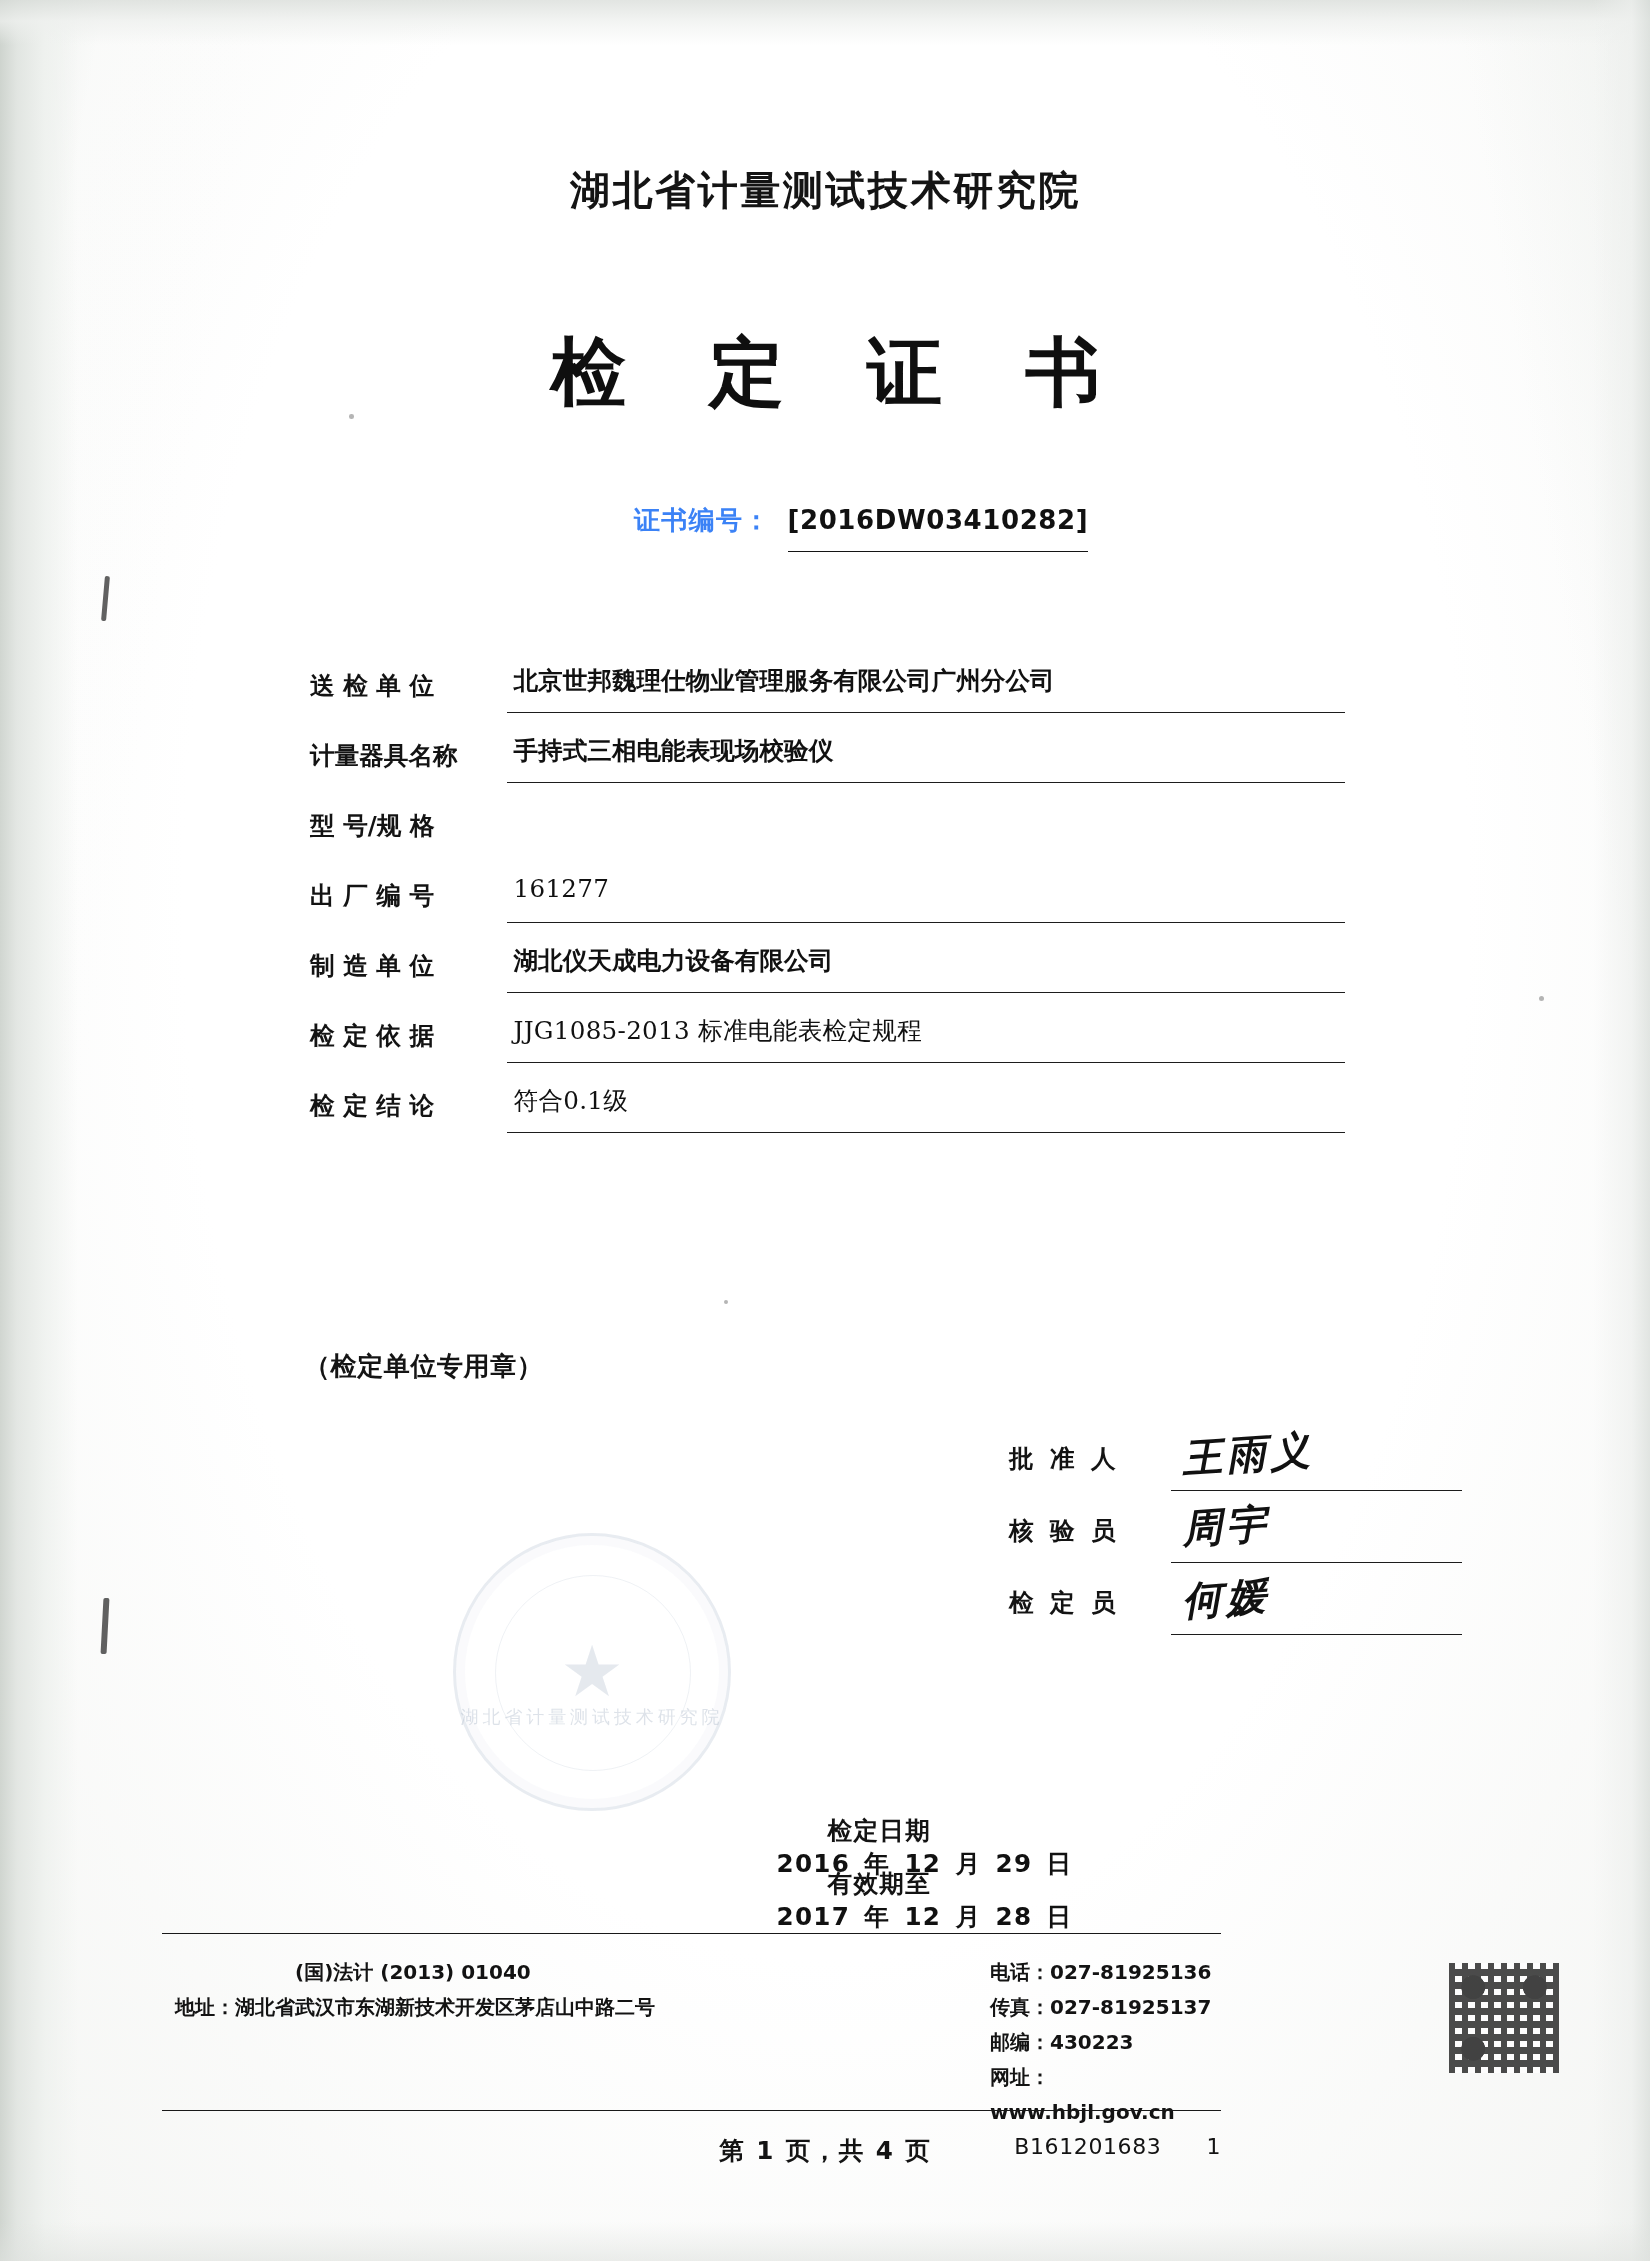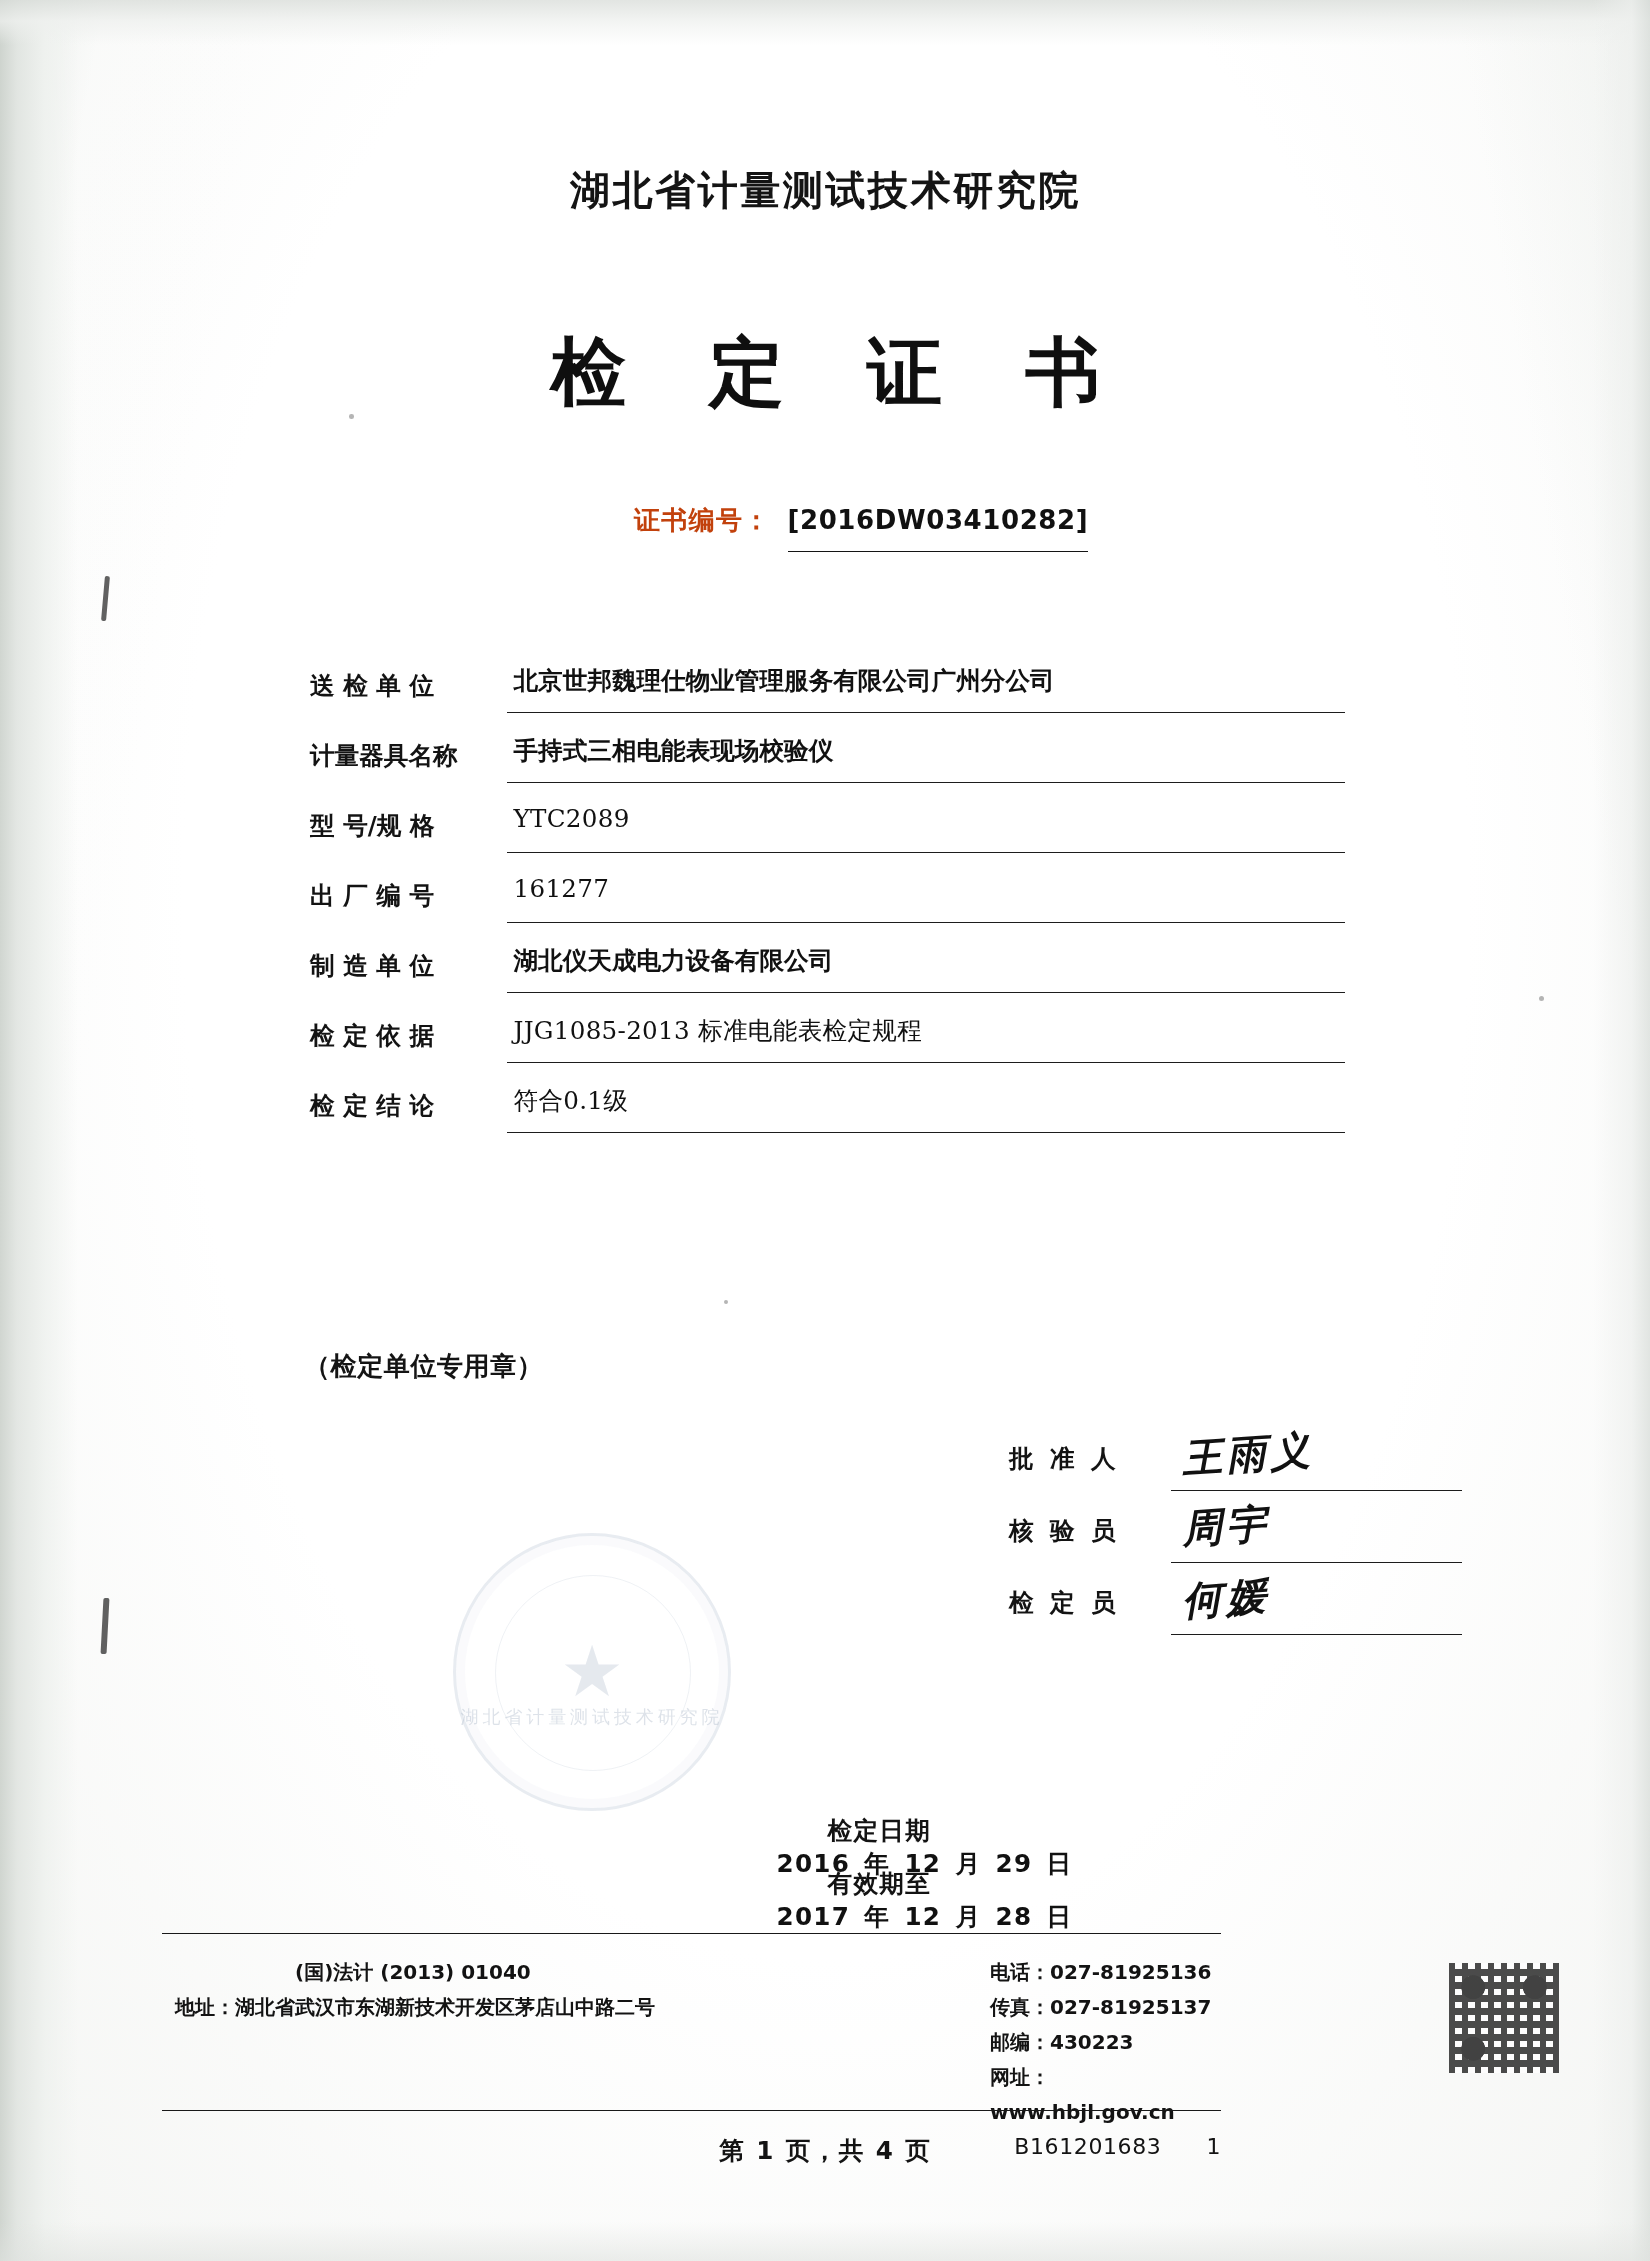--- a/index.html
+++ b/index.html
@@ -103,21 +103,21 @@
     top: 503px;
     left: 634px;
     display: flex;
     align-items: baseline;
     gap: 17px;
     font-size: 26px;
   }
   .cert-no-label {
     font-weight: 700;
     letter-spacing: 1.3px;
-    color: #c2410c;
+    color: #3b82f6;
   }
   .cert-no-value {
     font-family: "DejaVu Sans", "Liberation Sans", sans-serif;
     font-weight: 700;
     font-size: 26px;
     letter-spacing: 0.6px;
     border-bottom: 1.9px solid #141414;
     padding-bottom: 16px;
     color: #111;
   }
@@ -416,21 +416,20 @@
       <div class="field-value">北京世邦魏理仕物业管理服务有限公司广州分公司</div>
     </div>
 
     <div class="field-row">
       <div class="field-label">计量器具名称</div>
       <div class="field-value">手持式三相电能表现场校验仪</div>
     </div>
 
     <div class="field-row">
       <div class="field-label">型 号/规 格</div>
-      <div class="field-value serifish">YTC2089</div>
     </div>
 
     <div class="field-row">
       <div class="field-label">出 厂 编 号</div>
       <div class="field-value serifish">161277</div>
     </div>
 
     <div class="field-row">
       <div class="field-label">制 造 单 位</div>
       <div class="field-value">湖北仪天成电力设备有限公司</div>

